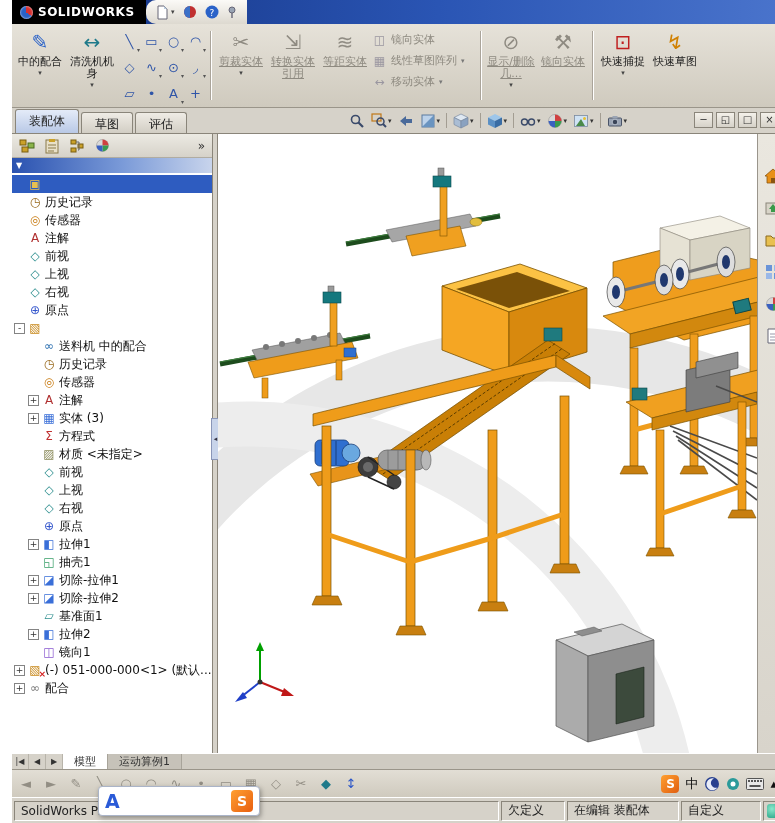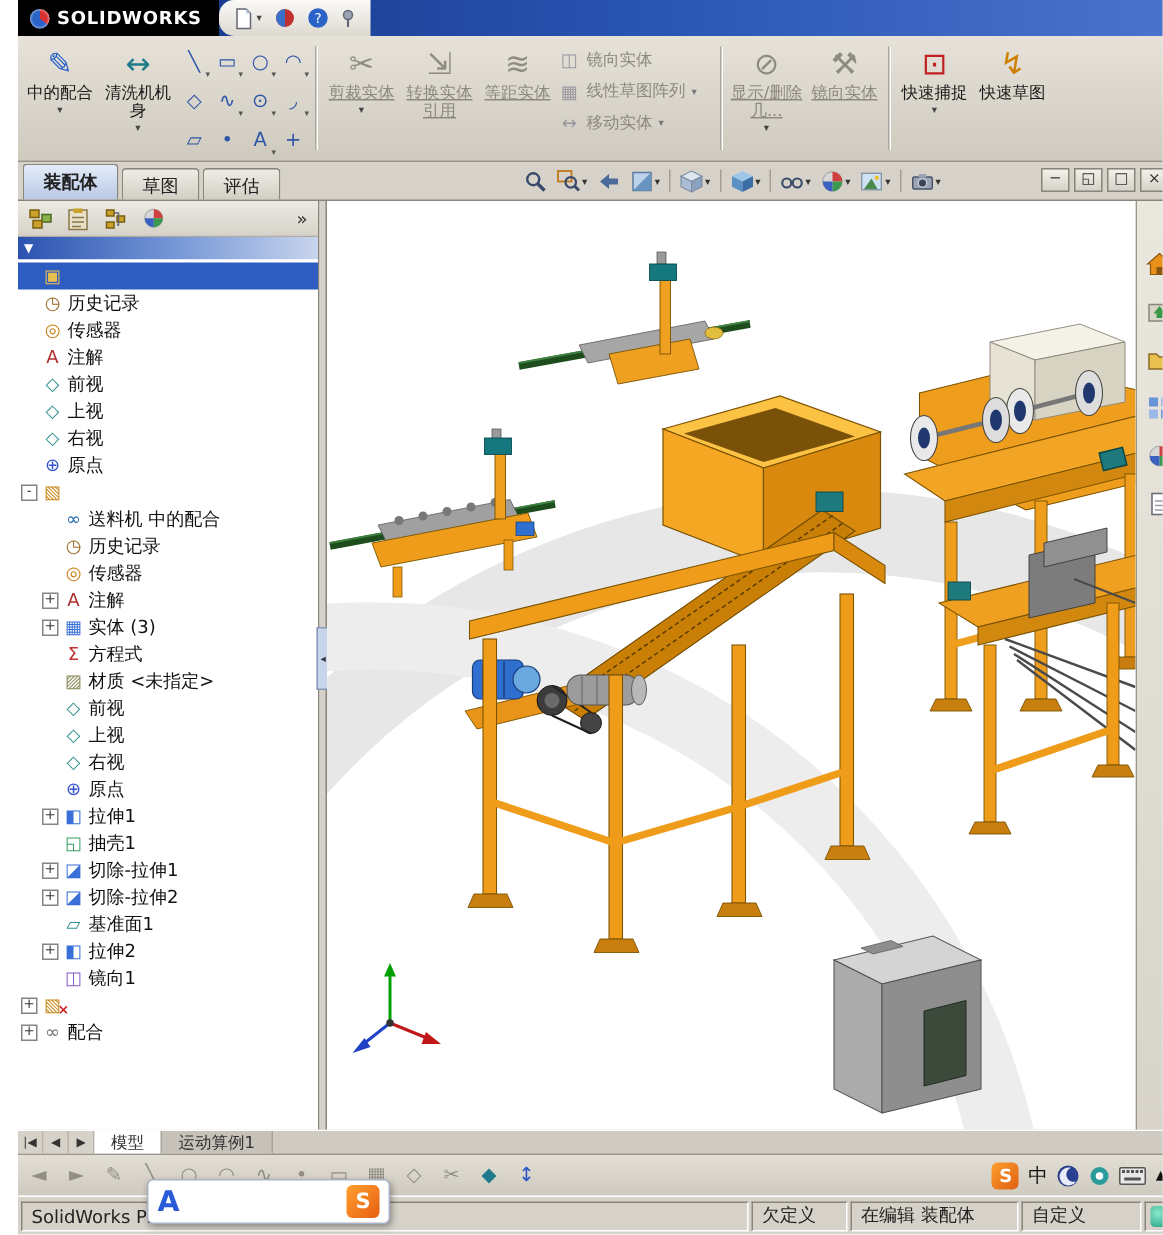--- a/index.html
+++ b/index.html
@@ -31,21 +31,21 @@
 .gdd{position:absolute;right:0;bottom:1px;font-size:6px;color:#555;}
 .rstack{display:flex;flex-direction:column;justify-content:flex-start;padding-top:6px;gap:6px;width:104px;flex:0 0 104px;}
 .srow{display:flex;align-items:center;gap:4px;font-size:11px;color:#8e8a80;white-space:nowrap;}
 .sic{width:15px;height:15px;display:flex;align-items:center;justify-content:center;font-size:12px;color:#9a96a0;}
 .sdd{font-size:7px;color:#777;}
 
 
 .tabrow{height:26px;background:#d6d2c9;border-bottom:1px solid #8a857a;position:relative;}
 .cmtabs{position:absolute;left:3px;bottom:0;display:flex;align-items:flex-end;}
 .cmtab{height:21px;padding:3px 13px 2px;border:1px solid #8a857a;border-bottom:none;background:linear-gradient(180deg,#efece5,#d2cec4);margin-right:2px;font-size:12px;border-radius:3px 3px 0 0;color:#222;white-space:nowrap;}
-.cmtab.active{background:linear-gradient(180deg,#e4ebf8,#b9c9e6);height:24px;font-weight:bold;}
+.cmtab.active{background:linear-gradient(180deg,#e4ebf8,#b9c9e6);height:24px;font-weight:normal;}
 .headsup{position:absolute;left:335px;top:3px;display:flex;align-items:center;gap:2px;}
 .hu{height:19px;display:flex;align-items:center;justify-content:center;gap:1px;padding:0 2px;}
 .husep{width:1px;height:15px;background:#a39d92;margin:0 2px;}
 .hudd{font-size:7px;color:#333;}
 .childctrl{position:absolute;right:8px;top:4px;display:flex;gap:3px;}
 .cbtn{width:19px;height:16px;border:1px solid #8a857a;background:linear-gradient(180deg,#f4f1ea,#d6d2c9);display:flex;align-items:center;justify-content:center;font-size:10px;color:#333;line-height:1;}
 
 
 .main{display:flex;height:619px;align-items:stretch;}
 .leftpanel{width:201px;flex:0 0 201px;background:#fff;border-right:1px solid #8a857a;display:flex;flex-direction:column;}
@@ -521,20 +521,21 @@
             <span class="tlabel">拉伸2</span>
           </div>
           <div class="trow" style="padding-left: 16px;">
             <span class="expander"></span>
             <span class="ticon" style="color: rgb(138, 90, 208);">◫</span>
             <span class="tlabel">镜向1</span>
           </div>
           <div class="trow" style="padding-left: 2px;">
             <span class="expander box">+</span>
             <span class="ticon" style="color: rgb(200, 136, 26);">▧<span class="tbadge" style="color: rgb(212, 32, 32);">×</span></span>
+            <span class="tlabel">(-) 051-000-000&lt;1&gt; (默认...</span>
           </div>
           <div class="trow" style="padding-left: 2px;">
             <span class="expander box">+</span>
             <span class="ticon" style="color: rgb(122, 122, 122);">∞</span>
             <span class="tlabel">配合</span>
           </div>
         </div>
     </div>
 
     <div class="splitter">

